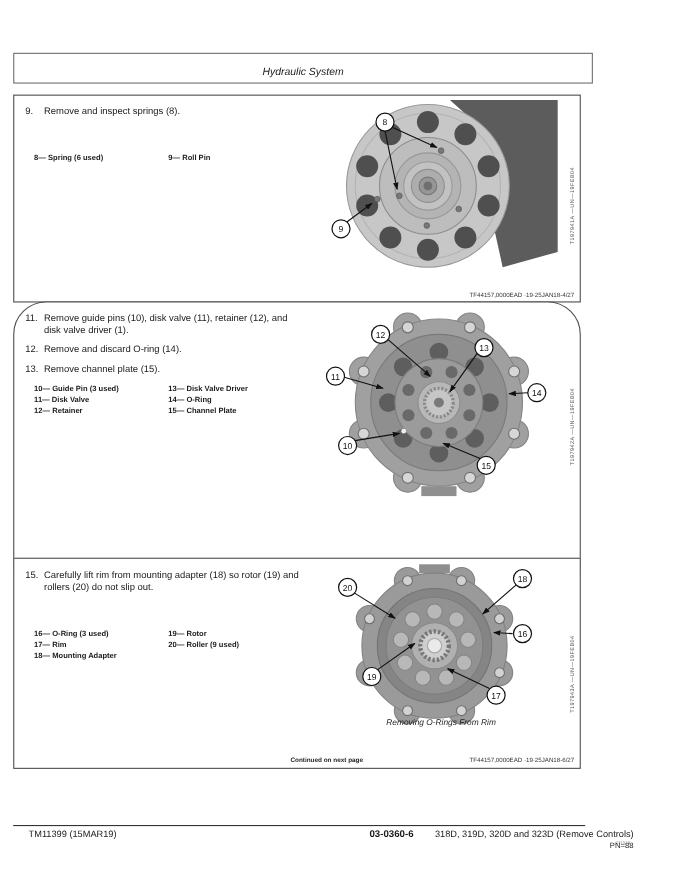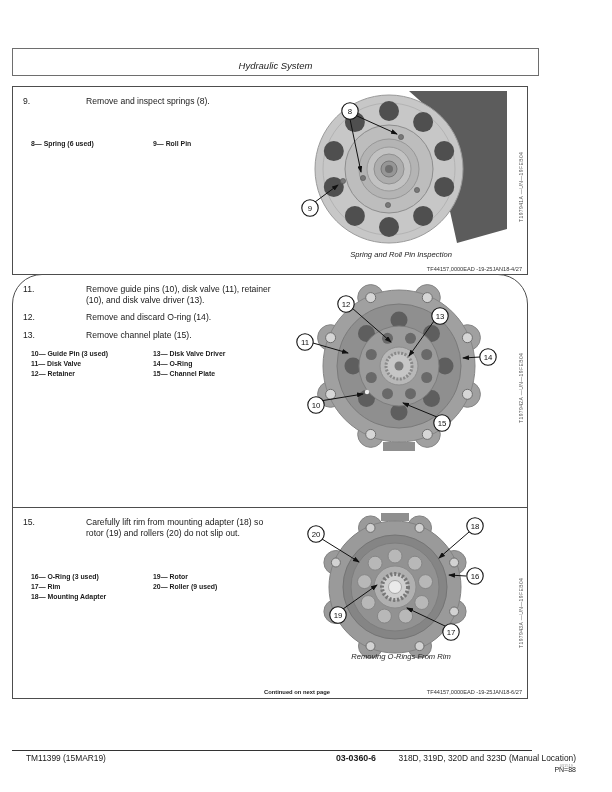--- a/index.html
+++ b/index.html
@@ -14,21 +14,21 @@
     box-sizing:border-box;padding-bottom:4px;
   }
   .hdr-title{font-style:italic;font-size:9.5px;color:#222;}
   
   .sec{
     position:absolute;left:12px;width:516px;border:1px solid #4d4d4d;box-sizing:border-box;background:#fff;
   }
   .steps{position:absolute;left:10px;top:9px;width:252px;}
   .step{display:flex;margin-bottom:7px;}
   .step .num{width:17px;flex:0 0 17px;font-size:8.6px;line-height:1.25;}
-  .step .txt{width:235px;font-size:8.6px;line-height:1.25;margin-left:46px;}
+  .step .txt{width:235px;font-size:8.6px;line-height:1.25;}
   .lcol{position:absolute;}
   .lcol div{font-size:6.9px;font-weight:bold;line-height:1.45;white-space:nowrap;}
   .fig{position:absolute;}
   .caption{
     position:absolute;text-align:center;font-style:italic;font-size:7.6px;color:#222;
   }
   .sidecode{
     position:absolute;writing-mode:vertical-rl;transform:rotate(180deg);
     font-size:5px;color:#555;letter-spacing:.4px;text-align:center;
   }
@@ -114,30 +114,29 @@
       <line class="arrow" x1="26" y1="111" x2="49" y2="94" marker-end="url(#arr1)"></line>
       <g>
         <circle cx="61" cy="20" r="8.2" fill="#fff" stroke="#111" stroke-width="1.1"></circle>
         <text class="co" x="61" y="23">8</text>
       </g>
       <g>
         <circle cx="21" cy="117" r="8.2" fill="#fff" stroke="#111" stroke-width="1.1"></circle>
         <text class="co" x="21" y="120">9</text>
       </g>
     </svg>
-    <div class="caption" style="left:276px;top:163px;width:224px;">Spring and Roll Pin Inspection</div>
     <div class="sidecode" style="right:3px;top:45px;height:110px;">T197941A —UN—19FEB04</div>
     <div class="ref" style="bottom:2px;">TF44157,0000EAD -19-25JAN18-4/27</div>
   </div>
 
   <div class="sec" style="top:274px;height:272px;border-radius:30px;">
     <div class="steps">
       <div class="step">
         <span class="num">11.</span>
-        <span class="txt">Remove guide pins (10), disk valve (11), retainer (10), and disk valve driver (13).</span>
+        <span class="txt">Remove guide pins (10), disk valve (11), retainer (12), and disk valve driver (1).</span>
       </div>
       <div class="step">
         <span class="num">12.</span>
         <span class="txt">Remove and discard O-ring (14).</span>
       </div>
       <div class="step">
         <span class="num">13.</span>
         <span class="txt">Remove channel plate (15).</span>
       </div>
     </div>
@@ -334,17 +333,17 @@
     </svg>
     <div class="caption" style="left:276px;top:144px;width:224px;">Removing O-Rings From Rim</div>
     <div class="sidecode" style="right:3px;top:50px;height:110px;">T197943A —UN—19FEB04</div>
     <div class="continued" style="left:251px;bottom:3px;">Continued on next page</div>
     <div class="ref" style="bottom:3px;">TF44157,0000EAD -19-25JAN18-6/27</div>
   </div>
 
   <div class="ftr-rule"></div>
   <div class="ftr-left">TM11399 (15MAR19)</div>
   <div class="ftr-center">03-0360-6</div>
-  <div class="ftr-right">318D, 319D, 320D and 323D (Manual Location)</div>
+  <div class="ftr-right">318D, 319D, 320D and 323D (Remove Controls)</div>
   <div class="ftr-small">031519</div>
   <div class="ftr-pn">PN=88</div>
 
 </div>
 
 </body></html>

